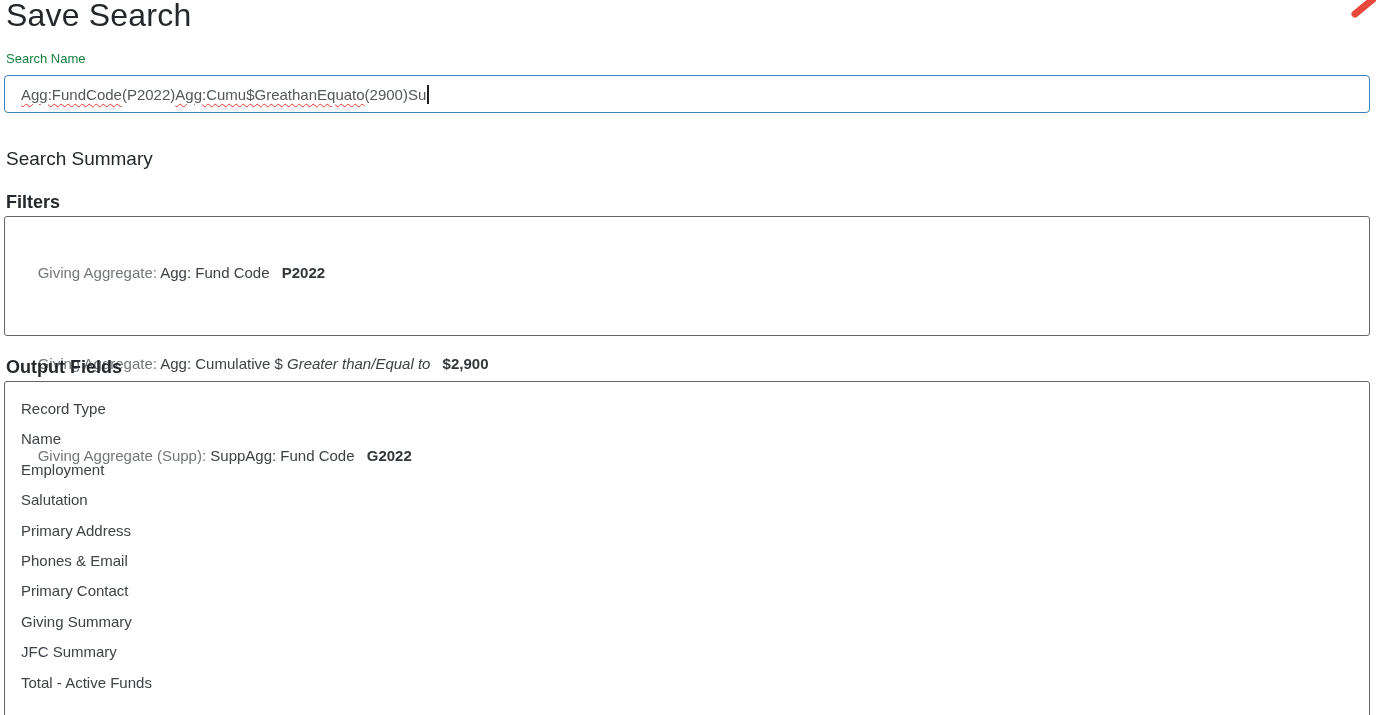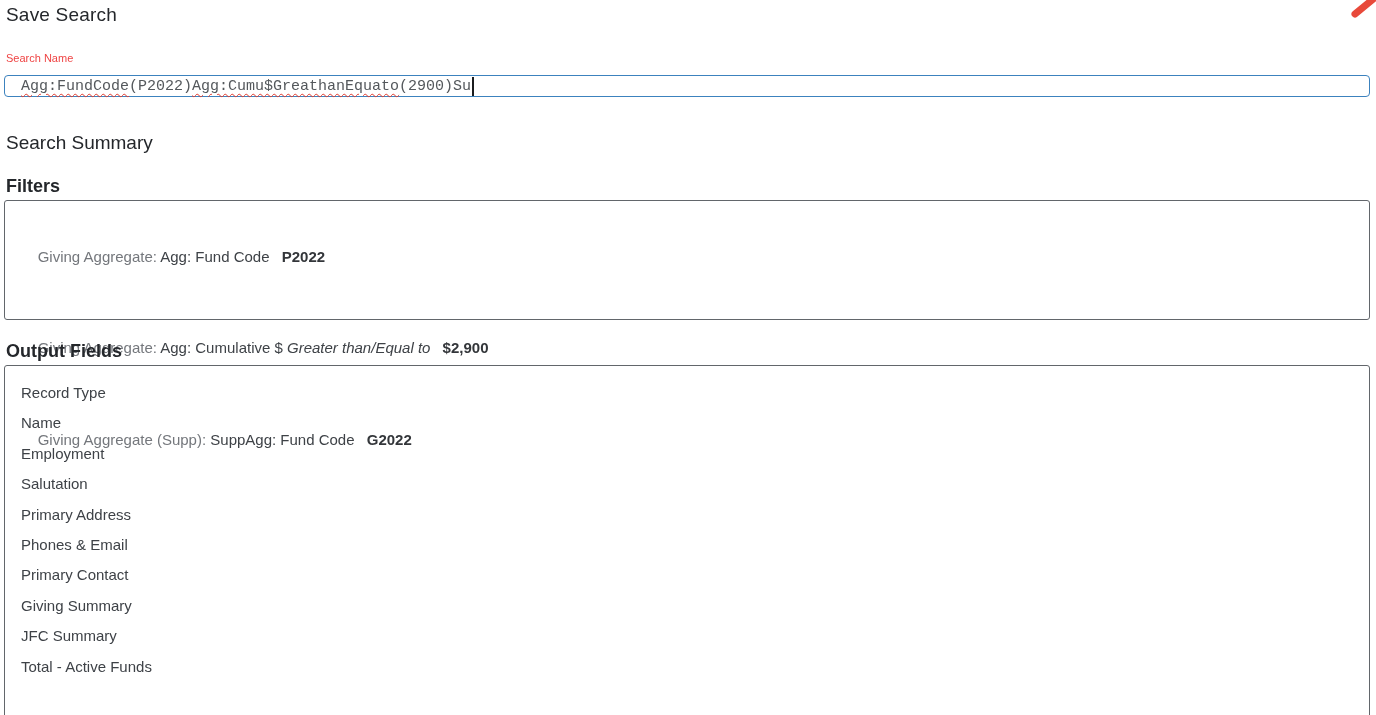--- a/index.html
+++ b/index.html
@@ -8,49 +8,48 @@
     width: 1376px; height: 715px;
     overflow: hidden;
     position: relative;
     background: #ffffff;
     font-family: "Liberation Sans", "DejaVu Sans", sans-serif;
     color: #3e4247;
   }
 
   h1.page-title {
     margin: 0 0 0 6px;
-    font-size: 19px;
+    font-size: 32px;
     font-weight: 500;
     line-height: 30px;
     color: #24272b;
     letter-spacing: 0.2px;
   }
 
   .field-label {
     display: block;
     margin: 21px 6px 0 6px;
-    font-size: 11px;
+    font-size: 13px;
     line-height: 15px;
-    color: #ef4444;
+    color: #15803d;
   }
 
   .text-input {
     margin: 9px 6px 0 4px;
-    height: 22px;
+    height: 38px;
     border: 1.5px solid #3c82be;
     border-radius: 4px;
     display: flex;
     align-items: center;
     padding: 0 16px;
     font-size: 15px;
     color: #54585c;
     white-space: pre;
     cursor: text;
     background: #fff;
-    font-family: Liberation Mono, monospace;
   }
   .seg-misspelled {
     text-decoration-line: underline;
     text-decoration-style: wavy;
     text-decoration-color: #e23b2e;
     text-decoration-thickness: 1px;
     text-underline-offset: 3px;
   }
   .caret {
     display: inline-block;

